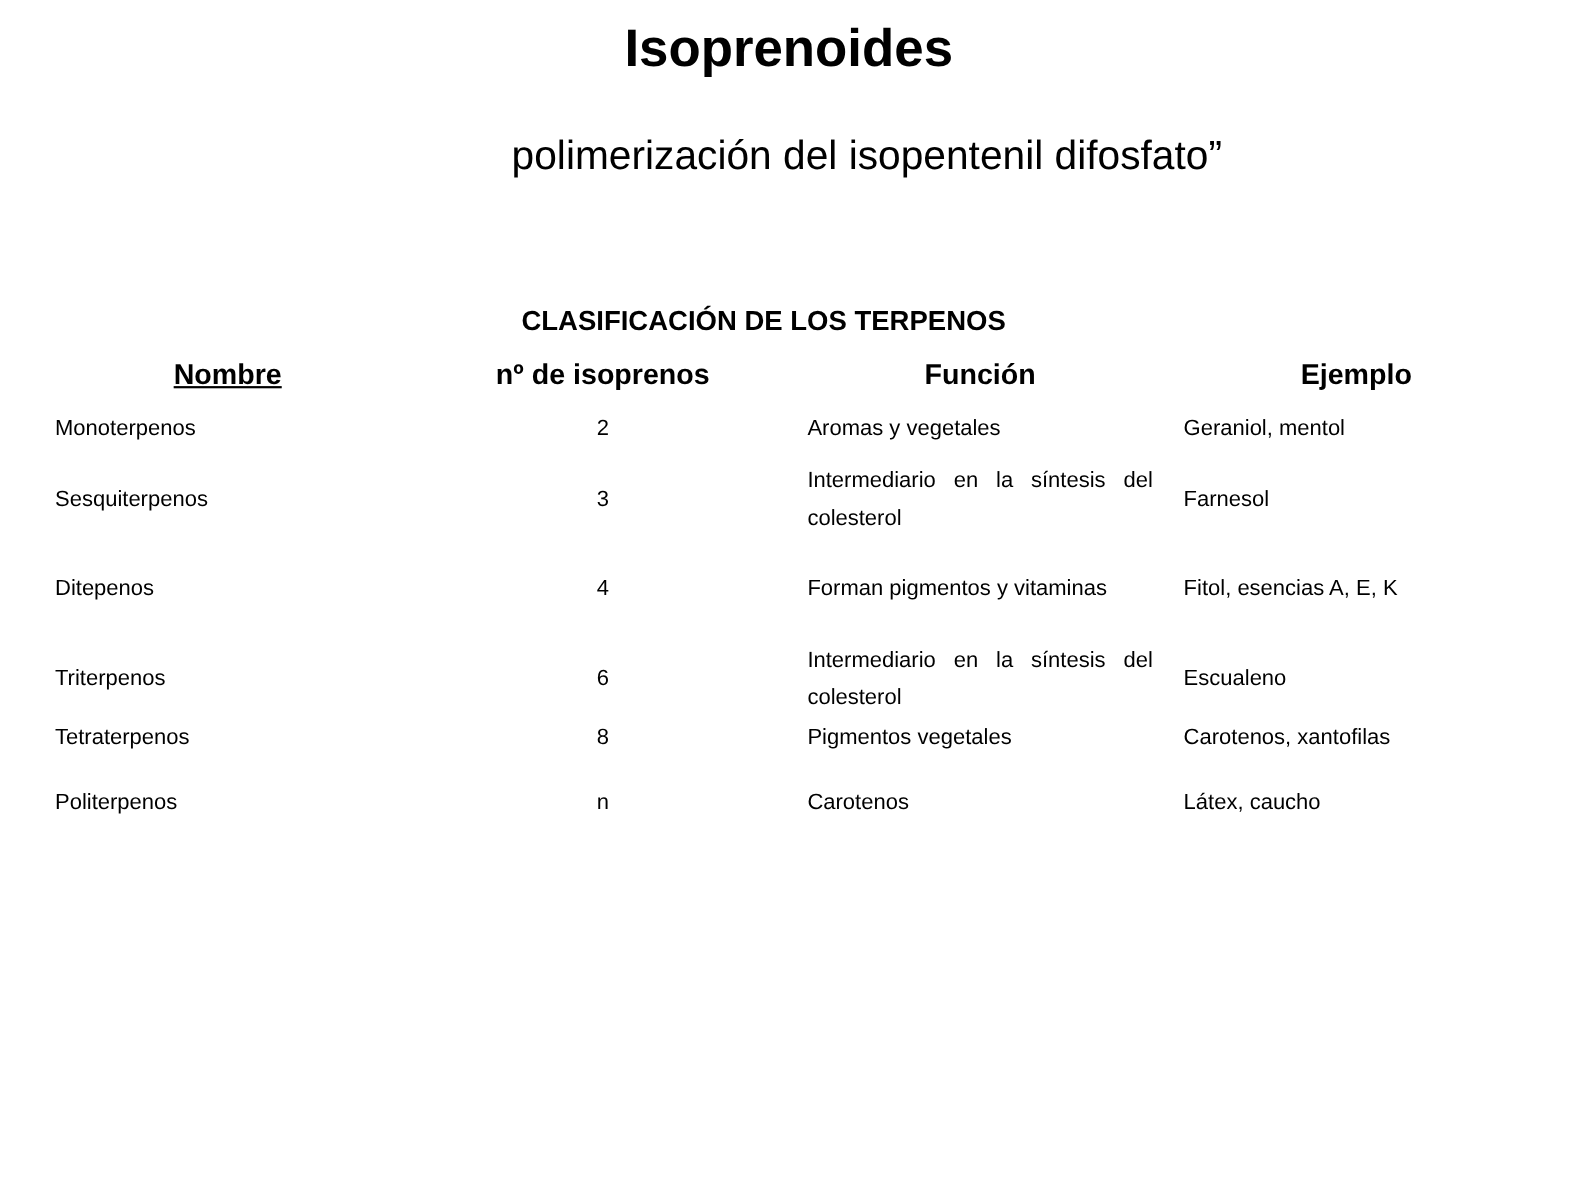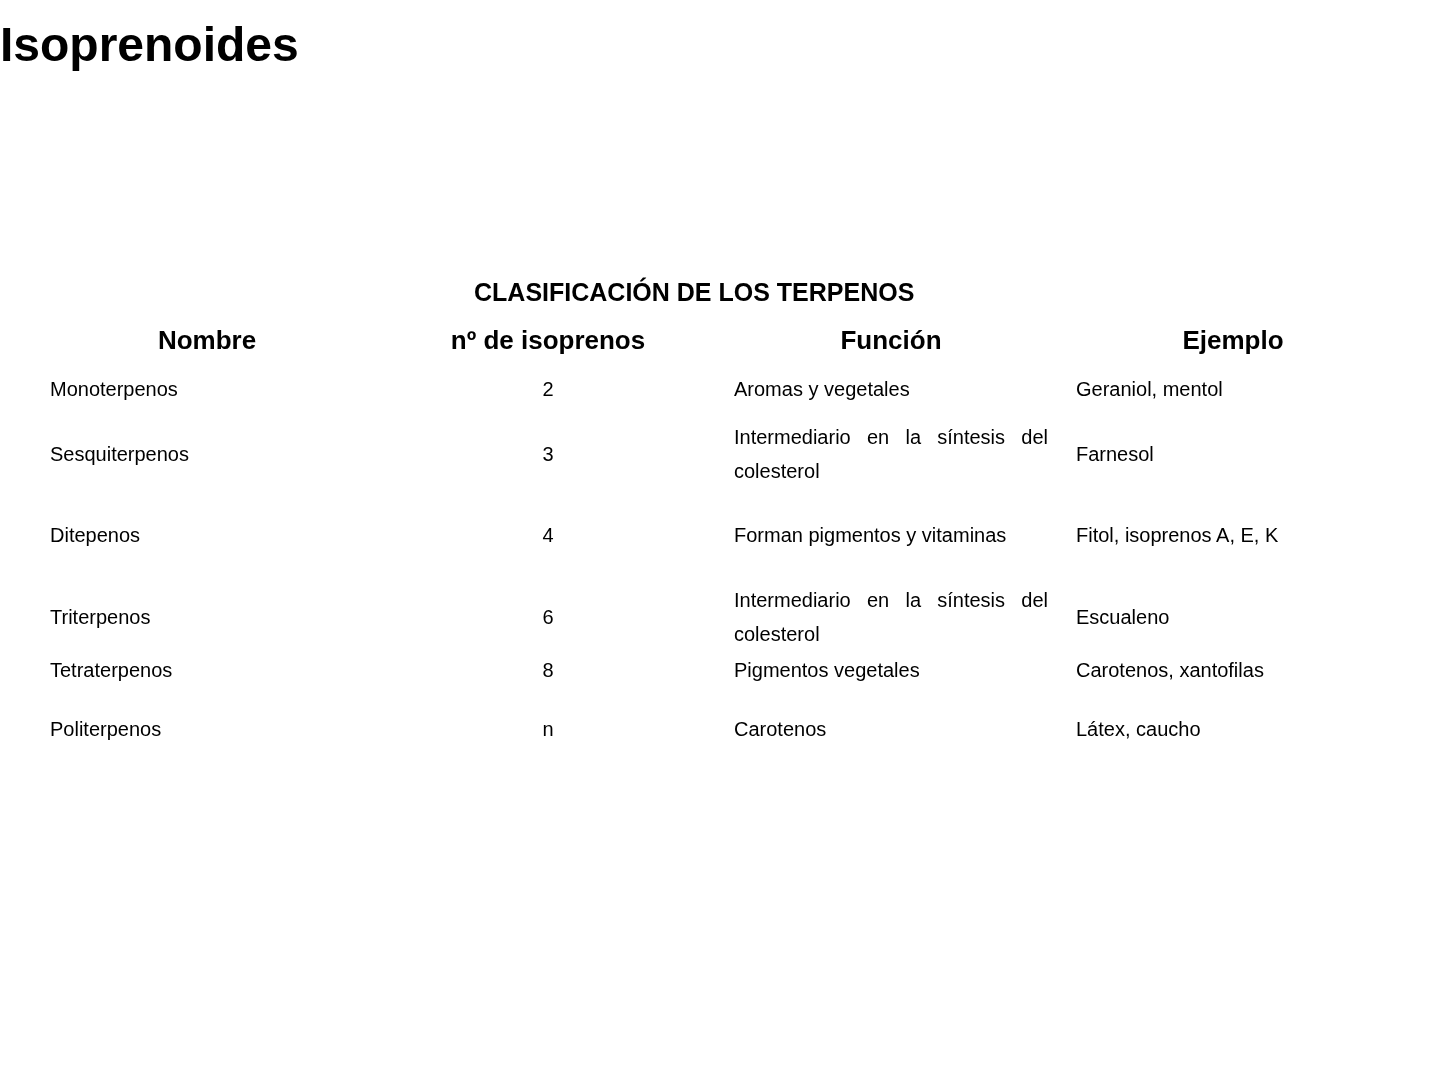--- a/index.html
+++ b/index.html
@@ -13,21 +13,21 @@
       position: relative;
       overflow: hidden;
       font-family: "Liberation Sans", sans-serif;
       color: #000000;
     }
     .title {
       position: absolute;
       left: 0;
       width: 1434px;
       top: 16px;
-      text-align: left;
+      text-align: center;
       font-size: 48px;
       font-weight: bold;
       line-height: 58px;
       margin: 0;
     }
     .quote {
       position: absolute;
       left: 438px;
       width: 700px;
       top: 118px;
@@ -47,21 +47,21 @@
     }
     .th {
       position: absolute;
       top: 325px;
       font-size: 26px;
       font-weight: bold;
       line-height: 30px;
       text-align: center;
       white-space: nowrap;
     }
-    .th.c0 { left: 50px; width: 314px; }
+    .th.c0 { left: 50px; width: 314px; text-decoration: underline; }
     .th.c1 { left: 430px; width: 236px; }
     .th.c2 { left: 734px; width: 314px; }
     .th.c3 { left: 1076px; width: 314px; }
 
     .cell {
       position: absolute;
       font-size: 20px;
       line-height: 34px;
       display: flex;
       align-items: center;
@@ -81,20 +81,21 @@
     .r3 { top: 583px; height: 68px; }
     .r4 { top: 651px; height: 38px; }
     .r5 { top: 710px; height: 38px; }
   </style>
 </head>
 <body>
 
 <h1 class="title">Isoprenoides</h1>
 
 <div class="quote">
+  <span>polimerización del isopentenil difosfato”</span>
 </div>
 
 <div class="table-caption">CLASIFICACIÓN DE LOS TERPENOS</div>
 
 <div>
   <div class="th c0">Nombre</div>
   <div class="th c1">nº de isoprenos</div>
   <div class="th c2">Función</div>
   <div class="th c3">Ejemplo</div>
 
@@ -108,21 +109,21 @@
   <div class="cell c2 r1">
       <span class="just">Intermediario en la síntesis del colesterol</span>
     </div>
   <div class="cell c3 r1">Farnesol</div>
 
   <div class="cell c0 r2">Ditepenos</div>
   <div class="cell c1 r2">4</div>
   <div class="cell c2 r2">
       <span class="just">Forman pigmentos y vitaminas</span>
     </div>
-  <div class="cell c3 r2">Fitol, isoprenos A, E, K</div>
+  <div class="cell c3 r2">Fitol, esencias A, E, K</div>
 
   <div class="cell c0 r3">Triterpenos</div>
   <div class="cell c1 r3">6</div>
   <div class="cell c2 r3">
       <span class="just">Intermediario en la síntesis del colesterol</span>
     </div>
   <div class="cell c3 r3">Escualeno</div>
 
   <div class="cell c0 r4">Tetraterpenos</div>
   <div class="cell c1 r4">8</div>

